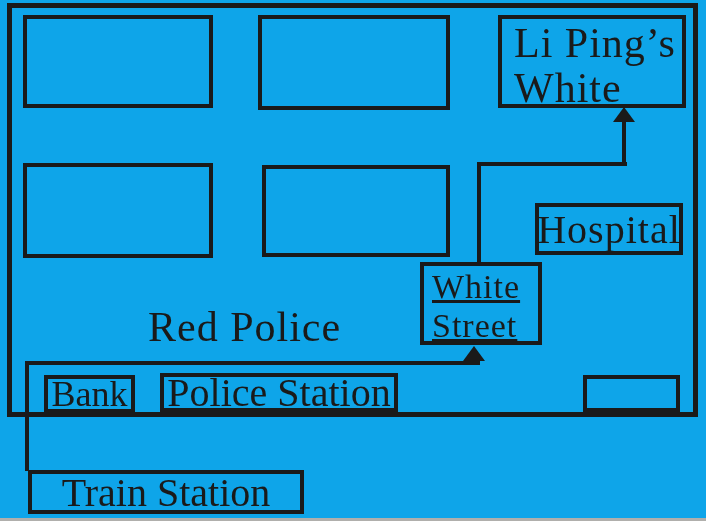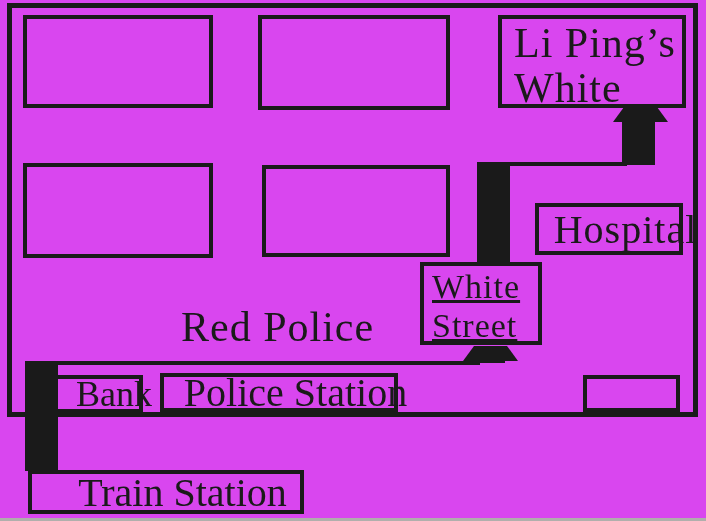--- a/index.html
+++ b/index.html
@@ -1,23 +1,23 @@
 <!DOCTYPE html>
 <html><head>
 <meta charset="utf-8">
 <style>
   html,body{margin:0;padding:0;}
   body{
     width:706px;height:521px;overflow:hidden;
     font-family:"Liberation Serif","DejaVu Serif",serif;
     background:#f6f5f1;color:#1a1a1a;
   }
-  .canvas{position:relative;width:706px;height:521px;background:#d946ef;}
+  .canvas{position:relative;width:706px;height:521px;background:#0ea5e9;}
   
-  .abs{position:absolute;box-sizing:border-box;padding-left:33px;}
+  .abs{position:absolute;box-sizing:border-box;}
   .box{border:4px solid #1a1a1a;background:transparent;}
   .line{background:#1a1a1a;}
   .labelbox{
     border:4px solid #1a1a1a;
     display:flex;align-items:center;justify-content:center;
     white-space:nowrap;color:#1a1a1a;
   }
   
   .map-frame{left:7px;top:3px;width:691px;height:414px;border:5px solid #1a1a1a;}
   
@@ -31,21 +31,21 @@
     left:498px;top:15px;width:188px;height:93px;
     display:block;font-size:42px;line-height:45px;
     padding:2px 0 0 12px;letter-spacing:1px;
   }
   .hospital{left:535px;top:203px;width:148px;height:52px;font-size:40px;letter-spacing:1px;}
   .whitestreet{
     left:420px;top:262px;width:122px;height:83px;
     display:block;font-size:34px;line-height:39px;
     padding:1px 0 0 8px;letter-spacing:1px;text-decoration:underline;
   }
-  .bank{left:52px;top:375px;width:91px;height:38px;font-size:36px;}
+  .bank{left:44px;top:375px;width:91px;height:38px;font-size:36px;}
   .police{left:160px;top:373px;width:238px;height:39px;font-size:40px;align-items:center;}
   .train{left:28px;top:470px;width:276px;height:44px;font-size:40px;align-items:center;}
   
   .red-street{
     left:148px;top:306px;font-size:42px;line-height:42px;
     letter-spacing:1px;white-space:nowrap;
   }
   
   .v-train{left:25px;top:361px;width:4px;height:110px;}
   .h-red{left:25px;top:361px;width:455px;height:4px;}

